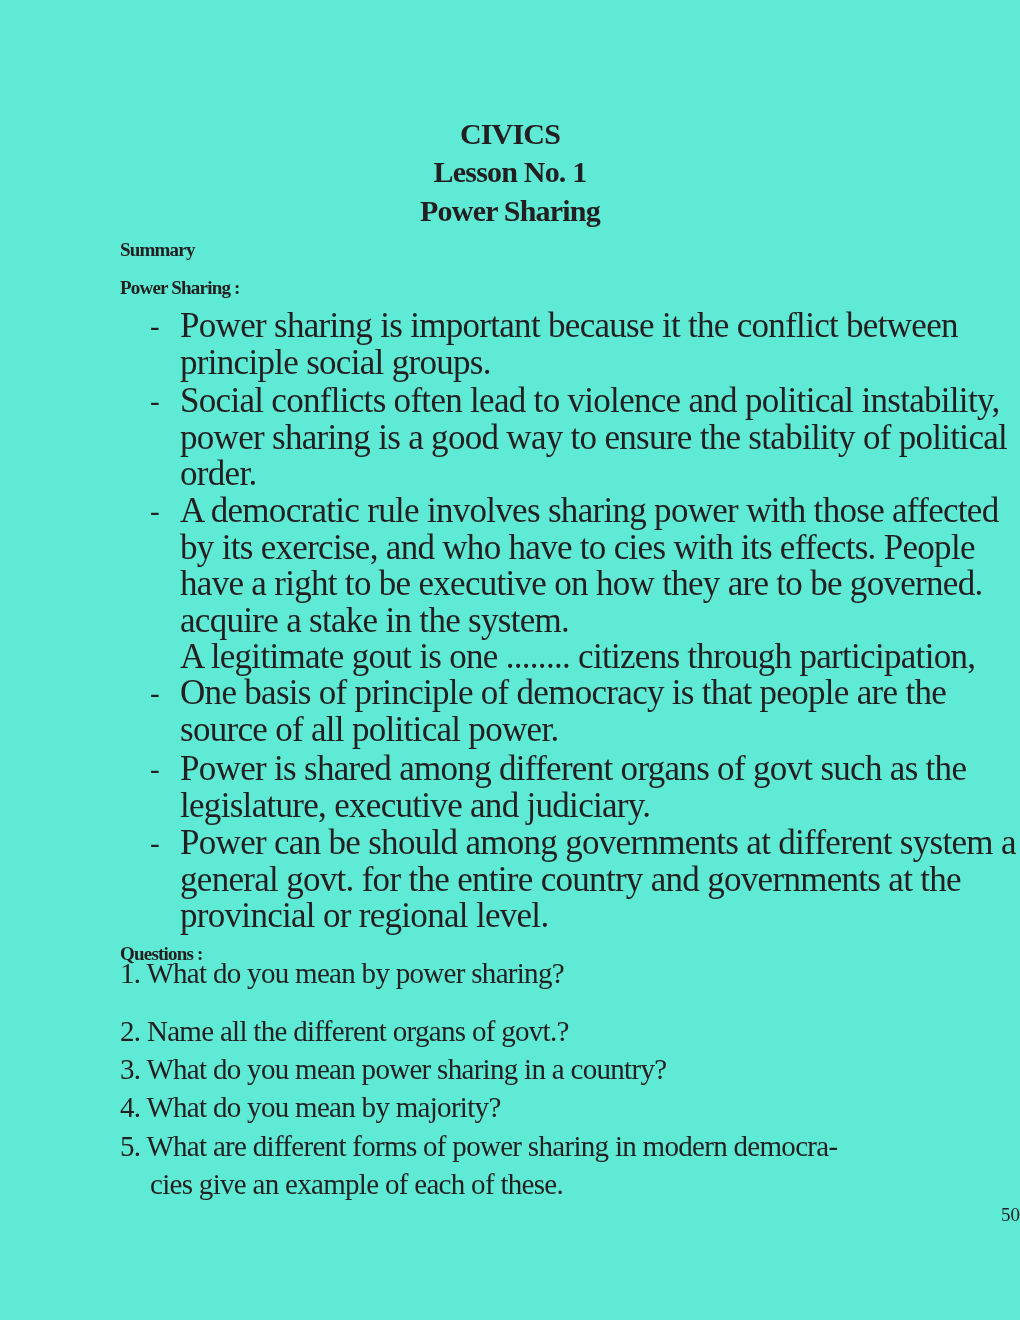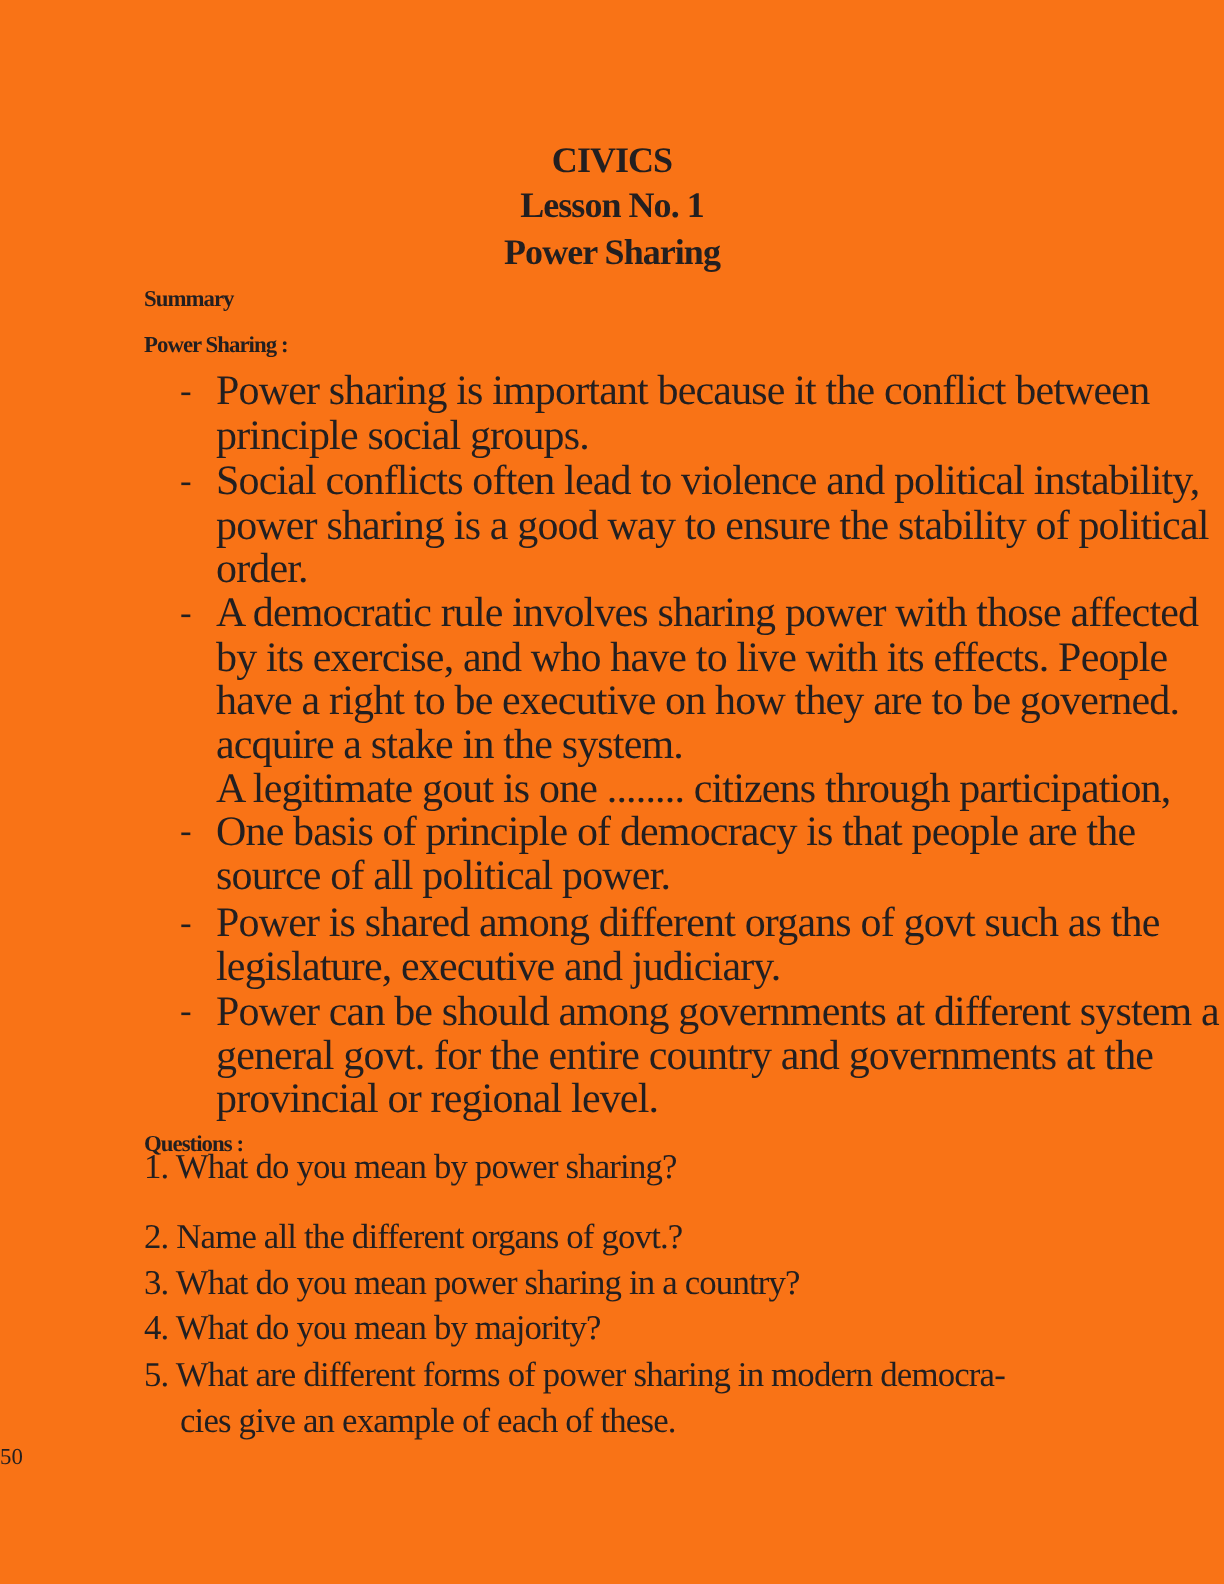--- a/index.html
+++ b/index.html
@@ -13,21 +13,21 @@
       position: relative;
       overflow: hidden;
       font-family: "Liberation Serif", "DejaVu Serif", serif;
       color: #231f20;
     }
     .page {
       position: absolute;
       left: 0; top: 0;
       width: 1020px;
       height: 1320px;
-      background: #f97316;
+      background: #5eead4;
     }
     .heading-center {
       position: absolute;
       left: 0;
       width: 1020px;
       text-align: center;
       font-weight: bold;
       font-size: 30px;
       line-height: 38px;
       letter-spacing: -0.8px;
@@ -73,21 +73,21 @@
       font-size: 29px;
       line-height: 38px;
       letter-spacing: -0.7px;
       white-space: nowrap;
     }
     .page-number {
       position: absolute;
       left: 0;
       width: 1020px;
       top: 1203px;
-      text-align: left;
+      text-align: right;
       font-size: 19px;
       line-height: 24px;
     }
     .just {
       display: block;
       width: 720px;
       text-align: justify;
       text-align-last: justify;
     }
     .just.left {
@@ -120,21 +120,21 @@
       <span class="just">Social conflicts often  lead to violence and political instability,</span>
       <span class="just">power sharing is a good way to ensure the stability of political</span>
       <span class="just left">order.</span>
     </div>
   </div>
 
   <div>
     <span class="dash" style="top:493px;">-</span>
     <div class="bullet-text" style="top:493px;">
       <span class="just">A democratic rule involves sharing power with those affected</span>
-      <span class="just">by its exercise, and who have to live with its effects. People</span>
+      <span class="just">by its exercise, and who have to cies with its effects. People</span>
       <span class="just">have a right to be executive on how they are to be governed.</span>
       <span class="just left">acquire a stake in the system.</span>
       <span class="just">A legitimate gout is one ........ citizens through participation,</span>
     </div>
   </div>
 
   <div>
     <span class="dash" style="top:675px;">-</span>
     <div class="bullet-text" style="top:675px;">
       <span class="just">One basis of principle of democracy is that people are the</span>

